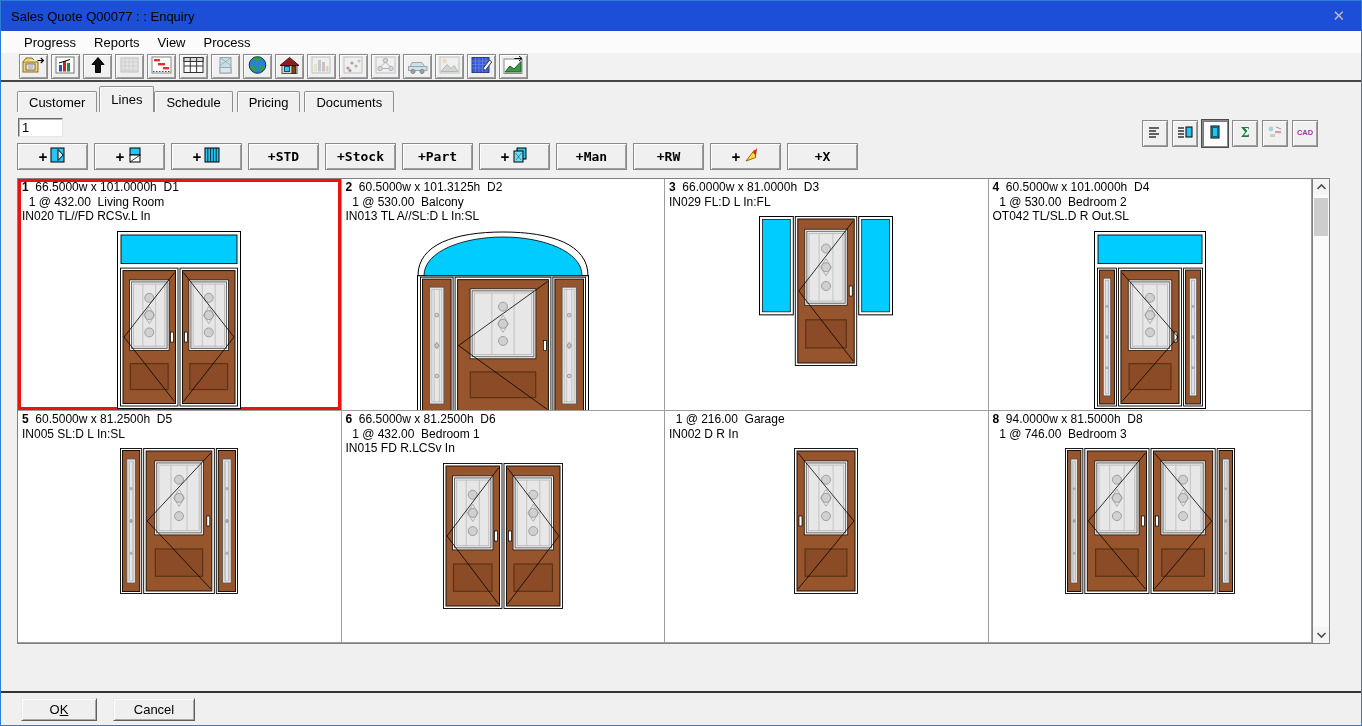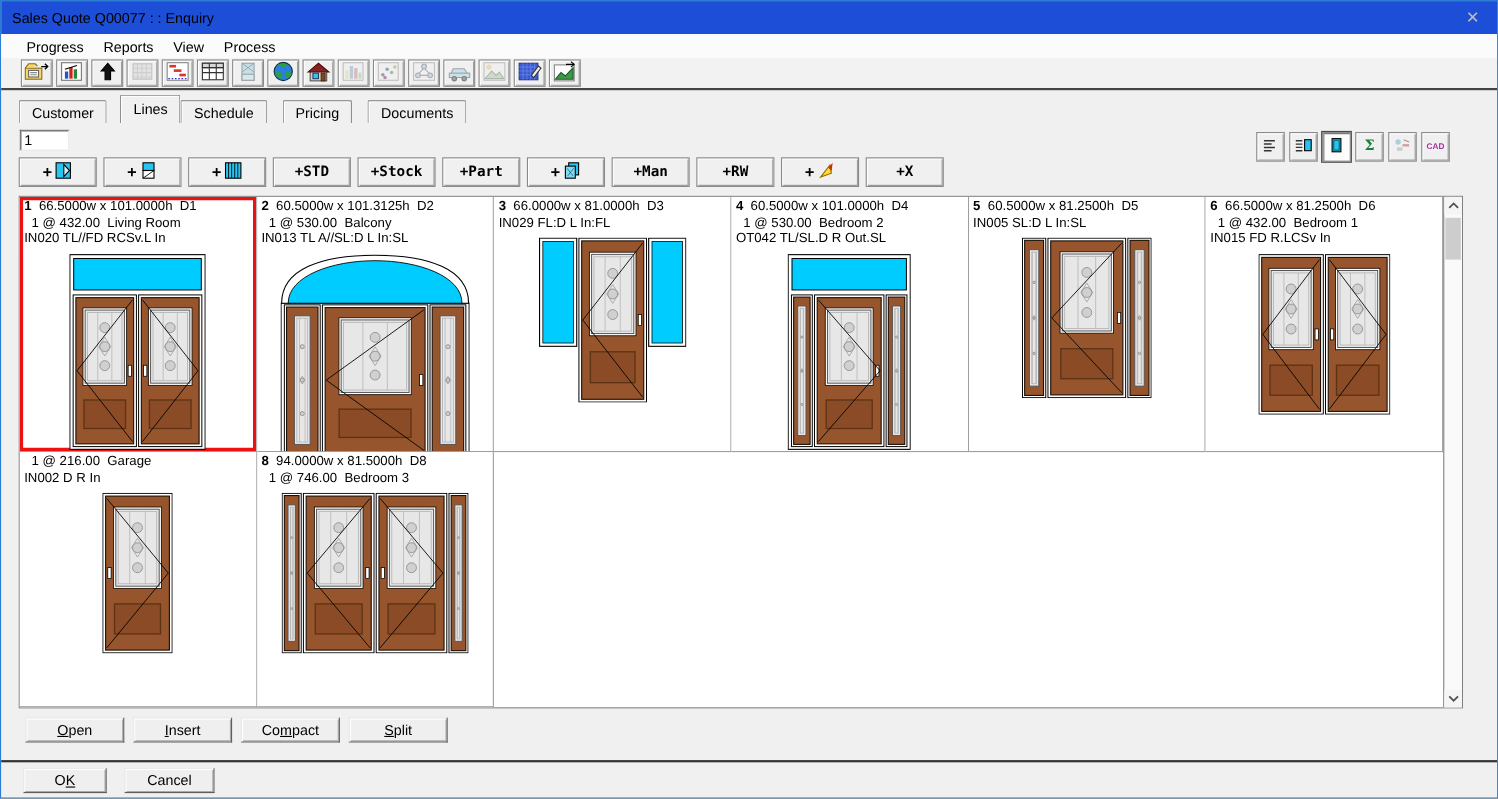--- a/index.html
+++ b/index.html
@@ -18,21 +18,21 @@
   .toolbar { position:absolute; left:0; top:52px; right:0; height:29px; background:#F2F2F2;
              display:flex; align-items:center; gap:3px; padding-left:18px; border-bottom:2px solid #454545; }
   .tb-btn { width:29px; height:25px; padding:0; display:flex; align-items:center; justify-content:center;
             background:#F0F0F0; border:1px solid #8A8A8A;
             box-shadow: inset 1px 1px 0 #FFF, inset -1px -1px 0 #9E9E9E; }
   .tb-btn.disabled svg { filter: grayscale(45%) opacity(0.55); }
   
   .tabs { position:absolute; left:16px; top:85px; height:26px; display:flex; align-items:flex-end; }
   .tab { height:21px; padding:3px 11px 0; font-size:13px; background:#F0F0F0;
          border:1px solid #8E8E8E; border-bottom:none; border-radius:2px 2px 0 0;
-         box-shadow: inset 1px 1px 0 #FFF; margin-right:14px; }
+         box-shadow: inset 1px 1px 0 #FFF; margin-right:4px; }
   .tab.active { height:26px; padding-top:5px; margin:0 0 0 -2px; z-index:2; position:relative; }
   
   .line-input { position:absolute; left:17px; top:117px; width:45px; height:19px; font-size:13px;
                 font-family:"Liberation Sans", sans-serif; padding:0 3px;
                 border:1px solid #6E6E6E; border-right-color:#E6E6E6; border-bottom-color:#E6E6E6;
                 box-shadow: inset 1px 1px 0 #B5B5B5; background:#FFF; }
   .view-toolbar { position:absolute; left:1141px; top:119px; display:flex; gap:4px; }
   .vt-btn { width:26px; height:27px; padding:0; display:flex; align-items:center; justify-content:center;
             background:#F0F0F0; border:1px solid #8A8A8A;
             box-shadow: inset 1px 1px 0 #FFF, inset -1px -1px 0 #9E9E9E; }
@@ -43,21 +43,21 @@
   .add-row { position:absolute; left:16px; top:142px; display:flex; gap:6px; }
   .add-btn { width:71px; height:27px; display:flex; align-items:center; justify-content:center; gap:3px;
              font-family:"DejaVu Sans Mono", monospace; font-weight:bold; font-size:13px;
              background:#F0F0F0; border:1px solid #8A8A8A; padding:0;
              box-shadow: inset 1px 1px 0 #FFF, inset -1px -1px 0 #9E9E9E; }
   .add-btn .plus { font-family:"DejaVu Sans Mono", monospace; font-weight:bold; font-size:14px; }
   
   .grid-wrap { position:absolute; left:16px; top:177px; width:1313px; height:466px;
                border:1px solid #808080; background:#FFF; }
   .grid { position:absolute; left:0; top:0; right:17px; bottom:0; display:grid;
-          grid-template-columns:repeat(6,1fr); grid-template-rows:1fr 1fr; }
+          grid-template-columns:repeat(4,1fr); grid-template-rows:1fr 1fr; }
   .cell { background:#FFF; border-right:1px solid #9E9E9E; border-bottom:1px solid #9E9E9E;
           overflow:hidden; position:relative; padding:1px 4px 0 4px; }
   .cell.selected { box-shadow: inset 0 0 0 3px #EE1111; }
   .cell .l1, .cell .l2, .cell .l3 { font-size:12px; line-height:14.5px; white-space:pre; }
   .cell .draw { display:flex; justify-content:center; margin-top:7px; }
   
   .vscroll { position:absolute; right:0; top:0; bottom:0; width:17px; background:#FAFAFA; border-left:1px solid #808080; }
   .sb-btn { position:absolute; left:0; width:16px; height:16px; background:#F5F5F5; display:flex; align-items:center; justify-content:center; }
   .sb-btn.up { top:0; } .sb-btn.down { bottom:0; }
   .sb-thumb { position:absolute; left:1px; top:19px; width:14px; height:38px; background:#CDCDCD; }
@@ -644,23 +644,17 @@
       </div>
       <div class="sb-thumb"></div>
       <div class="sb-btn down">
         <svg width="13" height="10" viewBox="0 0 13 10">
           <polyline points="2.5,3 6.5,7 10.5,3" stroke="#505050" fill="none" stroke-width="1.6"></polyline>
         </svg>
       </div>
     </div>
   </div>
 
-  <div class="actions-left">
-      <button class="w-btn"><u>O</u>pen</button>
-      <button class="w-btn"><u>I</u>nsert</button>
-      <button class="w-btn">Co<u>m</u>pact</button>
-      <button class="w-btn"><u>S</u>plit</button>
-    </div>
 
   <div class="footer-sep"></div>
   <button class="w-btn ok-btn">O<u>K</u></button>
   <button class="w-btn cancel-btn">Cancel</button>
 </div>
 
 </body></html>

